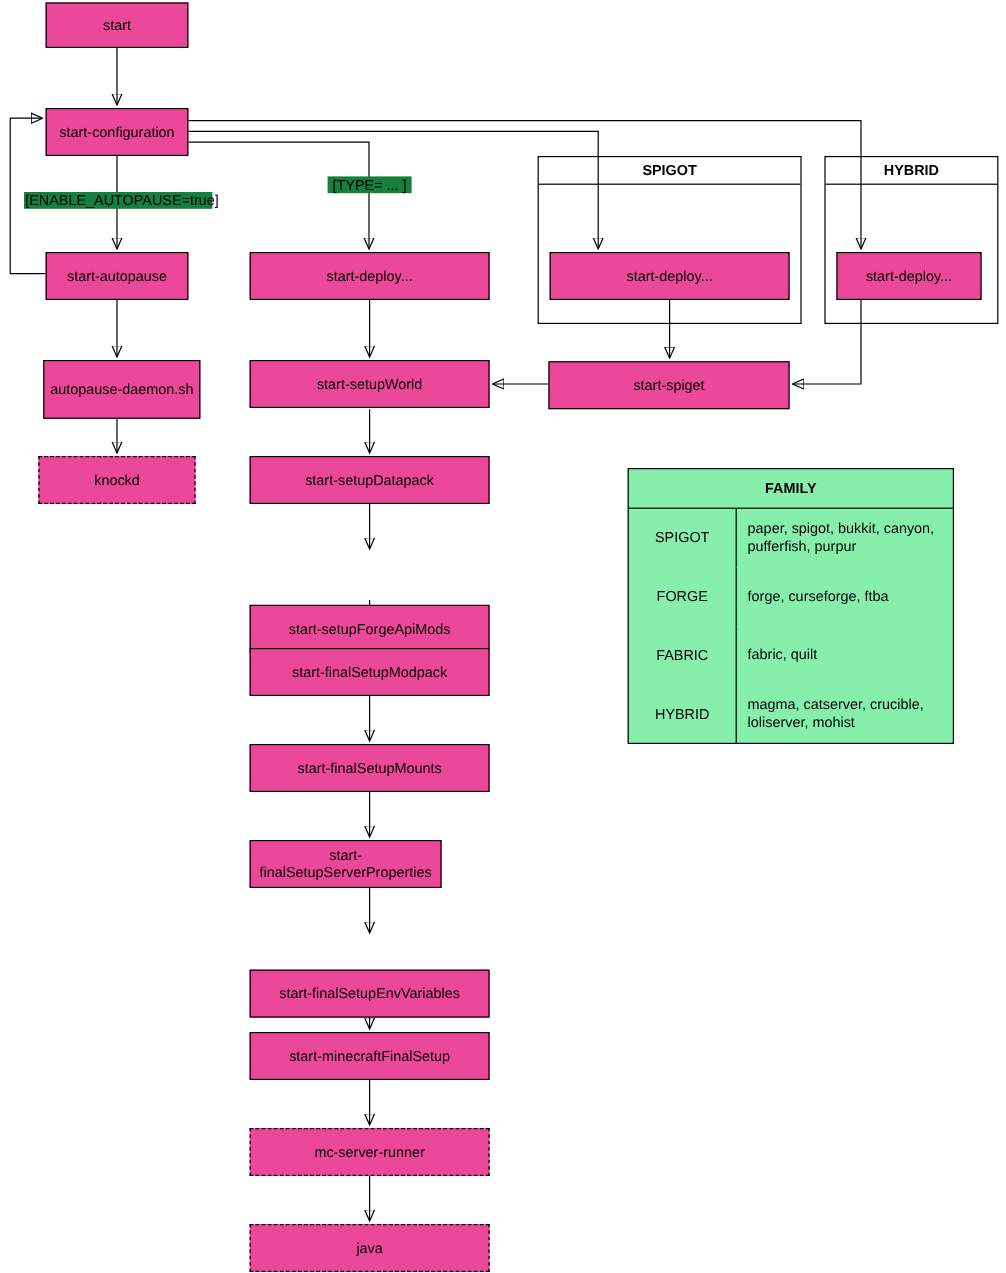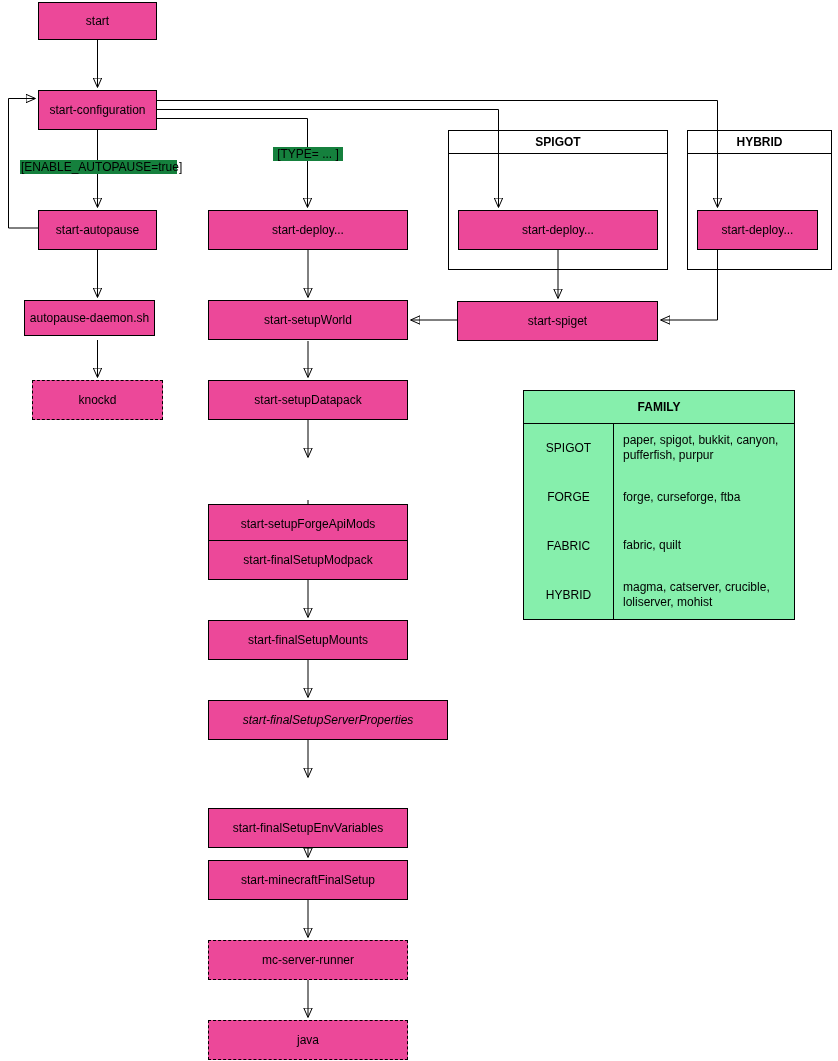--- a/index.html
+++ b/index.html
@@ -135,30 +135,30 @@
     <path d="M308,660 V697" marker-end="url(#arrow)"></path>
     <path d="M308,740 V777" marker-end="url(#arrow)"></path>
     <path d="M308,820 V857" marker-end="url(#arrow)"></path>
     <path d="M308,900 V937" marker-end="url(#arrow)"></path>
     <path d="M308,980 V1017" marker-end="url(#arrow)"></path>
   </svg>
 
   <div class="node" style="left:38px; top:2px; width:119px; height:38px;">start</div>
   <div class="node" style="left:38px; top:210px; width:119px; height:40px;">start-autopause</div>
   <div class="node" style="left:38px; top:90px; width:119px; height:40px;">start-configuration</div>
-  <div class="node" style="left:24px; top:300px; width:131px; height:36px;">autopause-daemon.sh</div>
+  <div class="node" style="left:36px; top:300px; width:131px; height:49px;">autopause-daemon.sh</div>
   <div class="node dashed" style="left:32px; top:380px; width:131px; height:40px;">knockd</div>
 
   <div class="node" style="left:208px; top:210px; width:200px; height:40px;">start-deploy...</div>
   <div class="node" style="left:208px; top:300px; width:200px; height:40px;">start-setupWorld</div>
   <div class="node" style="left:208px; top:380px; width:200px; height:40px;">start-setupDatapack</div>
   <div class="node" style="left:208px; top:460px; width:200px; height:40px;margin-top:44px;">start-setupForgeApiMods</div>
   <div class="node" style="left:208px; top:540px; width:200px; height:40px;">start-finalSetupModpack</div>
   <div class="node" style="left:208px; top:620px; width:200px; height:40px;">start-finalSetupMounts</div>
-  <div class="node" style="left:208px; top:700px; width:240px; height:40px;font-style:italic;">start-finalSetupServerProperties</div>
+  <div class="node" style="left:208px; top:700px; width:160px; height:40px;">start-finalSetupServerProperties</div>
   <div class="node" style="left:208px; top:808px; width:200px; height:40px;">start-finalSetupEnvVariables</div>
   <div class="node" style="left:208px; top:860px; width:200px; height:40px;">start-minecraftFinalSetup</div>
   <div class="node dashed" style="left:208px; top:940px; width:200px; height:40px;">mc-server-runner</div>
   <div class="node dashed" style="left:208px; top:1020px; width:200px; height:40px;">java</div>
 
   <div class="node" style="left:458px; top:210px; width:200px; height:40px;">start-deploy...</div>
   <div class="node" style="left:697px; top:210px; width:121px; height:40px;">start-deploy...</div>
   <div class="node" style="left:457px; top:301px; width:201px; height:40px;">start-spiget</div>
 
   <div class="edge-label" style="left:20px; top:160px; width:157px;">[ENABLE_AUTOPAUSE=true]</div>

